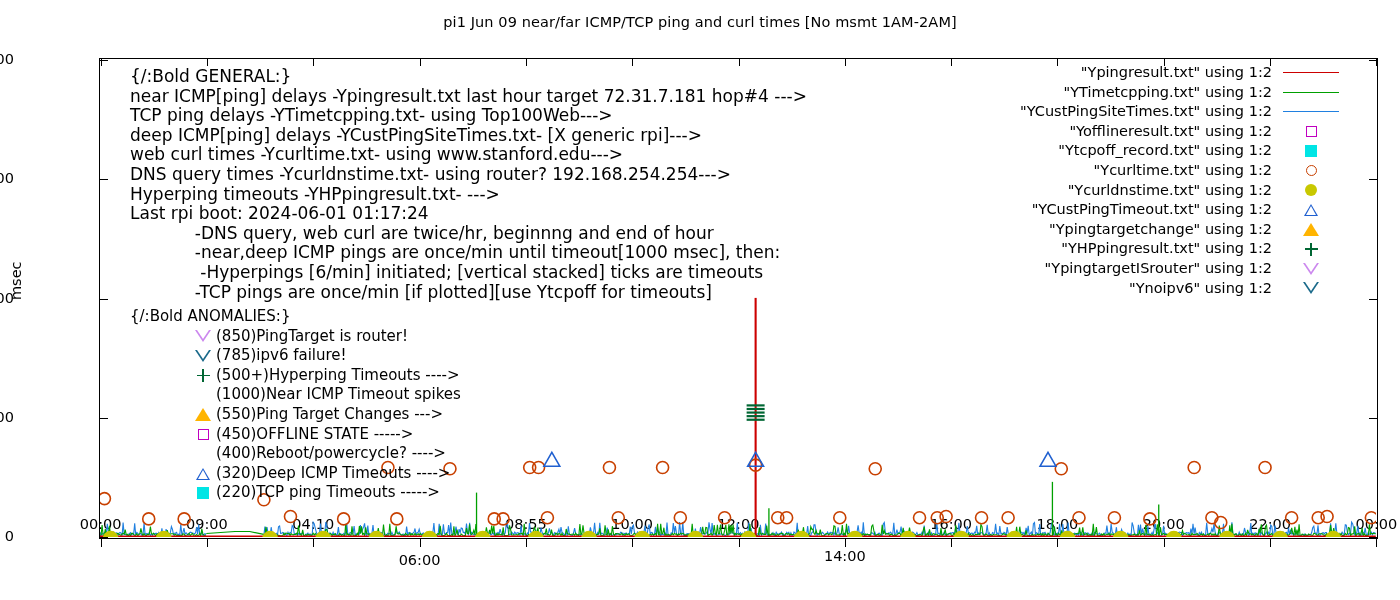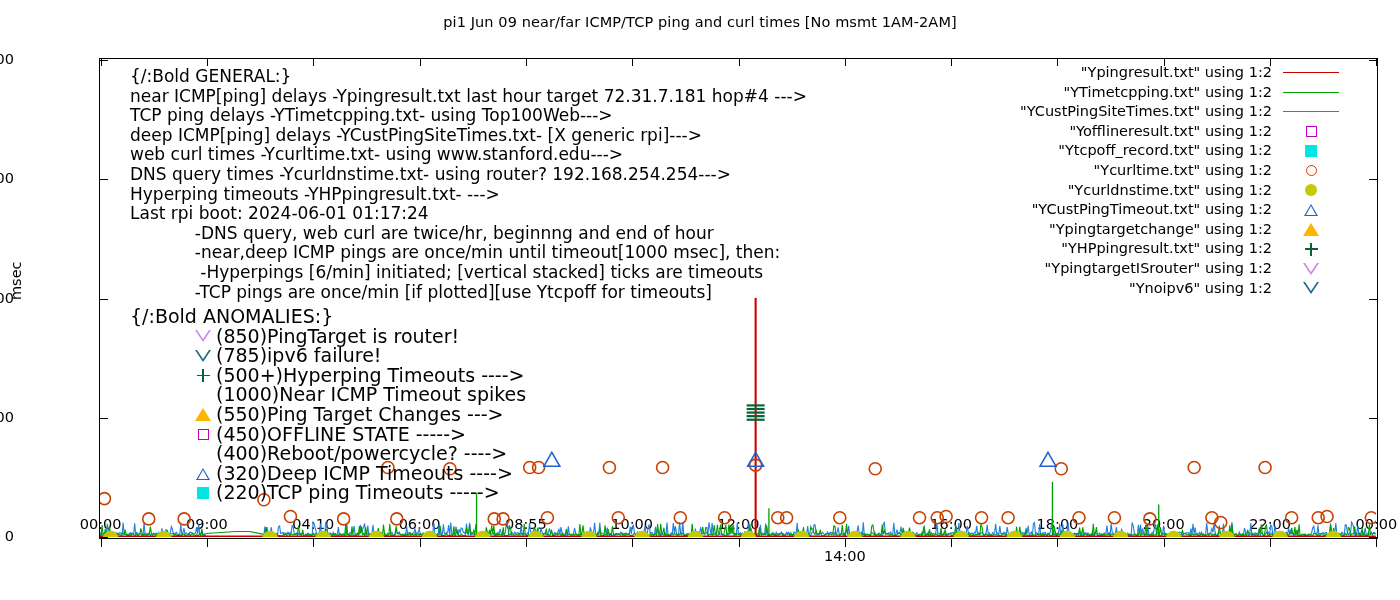--- a/index.html
+++ b/index.html
@@ -27,21 +27,21 @@
   .xtick{position:absolute;top:539px;height:8px;width:0;border-left:1.6px solid #000;}
   .xtickT{position:absolute;top:58px;height:8px;width:0;border-left:1.6px solid #000;}
   .xlab{position:absolute;top:516px;font-size:14.5px;transform:translateX(-50%);
         white-space:nowrap;}
   .xtitle{position:absolute;top:573px;left:0;width:1400px;text-align:center;
           font-size:14.5px;}
 
   
   .gblock{position:absolute;left:30px;top:8px;font-size:17px;line-height:19.6px;
           white-space:pre;}
-  .ablock{position:absolute;left:30px;top:248px;font-size:19px;line-height:19.6px;
+  .ablock{position:absolute;left:30px;top:248px;font-size:15px;line-height:19.6px;
           white-space:pre;}
   .arow{display:flex;align-items:center;height:19.6px;}
   .asym{width:26px;display:flex;justify-content:center;align-items:center;
         flex:0 0 26px;}
   .atxt{white-space:pre;}
 
   
   .legend{position:absolute;right:35px;top:4px;font-size:14.5px;line-height:19.6px;}
   .lrow{display:flex;align-items:center;justify-content:flex-end;height:19.6px;}
   .ltxt{white-space:pre;text-align:right;}
@@ -107,21 +107,21 @@
   <div id="xaxis">
       <div class="xlab" style="left: 100.6px;">00:00</div>
       <div class="xtick" style="left: 100.6px;"></div>
       <div class="xtickT" style="left: 100.6px;"></div>
       <div class="xlab" style="left: 206.917px;">09:00</div>
       <div class="xtick" style="left: 206.917px;"></div>
       <div class="xtickT" style="left: 206.917px;"></div>
       <div class="xlab" style="left: 313.233px;">04:10</div>
       <div class="xtick" style="left: 313.233px;"></div>
       <div class="xtickT" style="left: 313.233px;"></div>
-      <div class="xlab" style="left: 419.55px;">06:00</div>
+      <div class="xlab" style="left: 419.55px; margin-top: 36px;">06:00</div>
       <div class="xtick" style="left: 419.55px;"></div>
       <div class="xtickT" style="left: 419.55px;"></div>
       <div class="xlab" style="left: 525.867px;">08:55</div>
       <div class="xtick" style="left: 525.867px;"></div>
       <div class="xtickT" style="left: 525.867px;"></div>
       <div class="xlab" style="left: 632.183px;">10:00</div>
       <div class="xtick" style="left: 632.183px;"></div>
       <div class="xtickT" style="left: 632.183px;"></div>
       <div class="xlab" style="left: 738.5px;">12:00</div>
       <div class="xtick" style="left: 738.5px;"></div>

